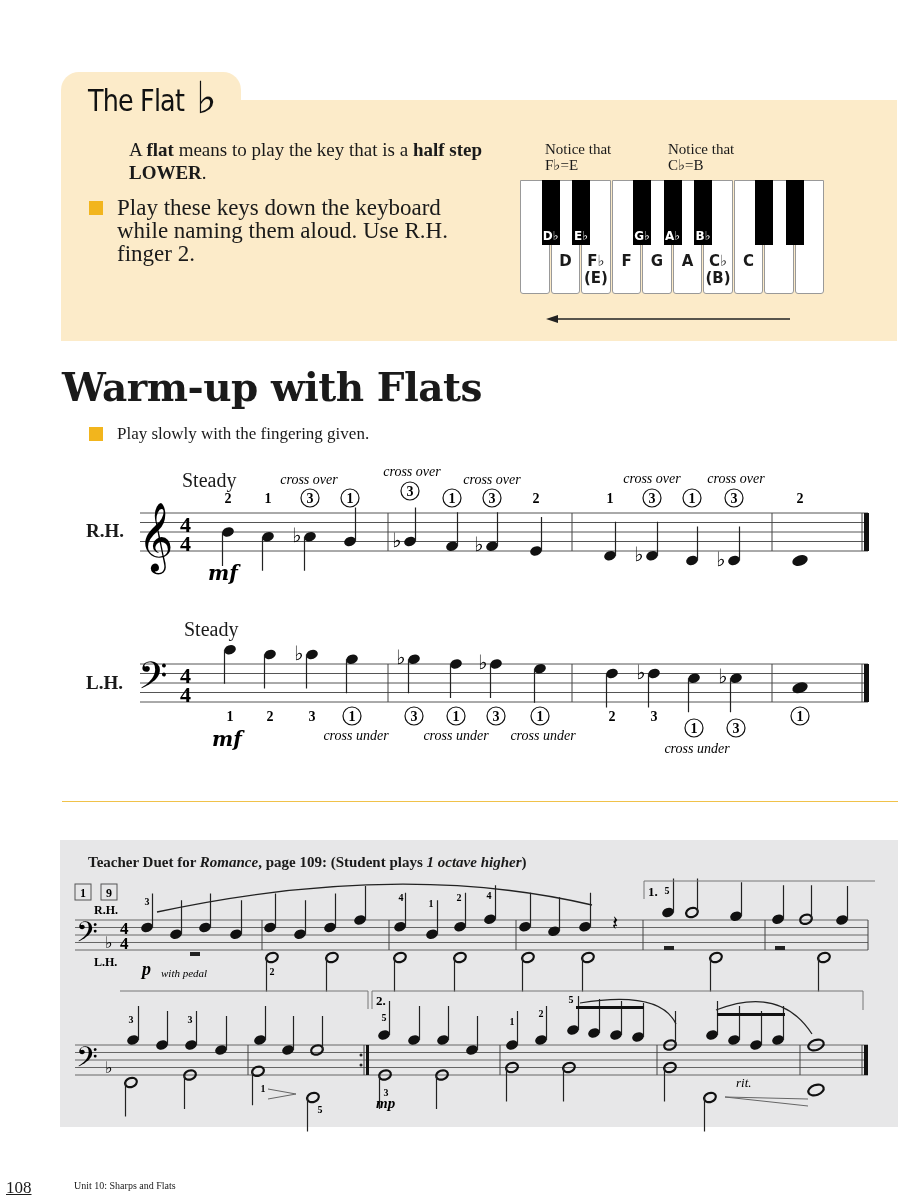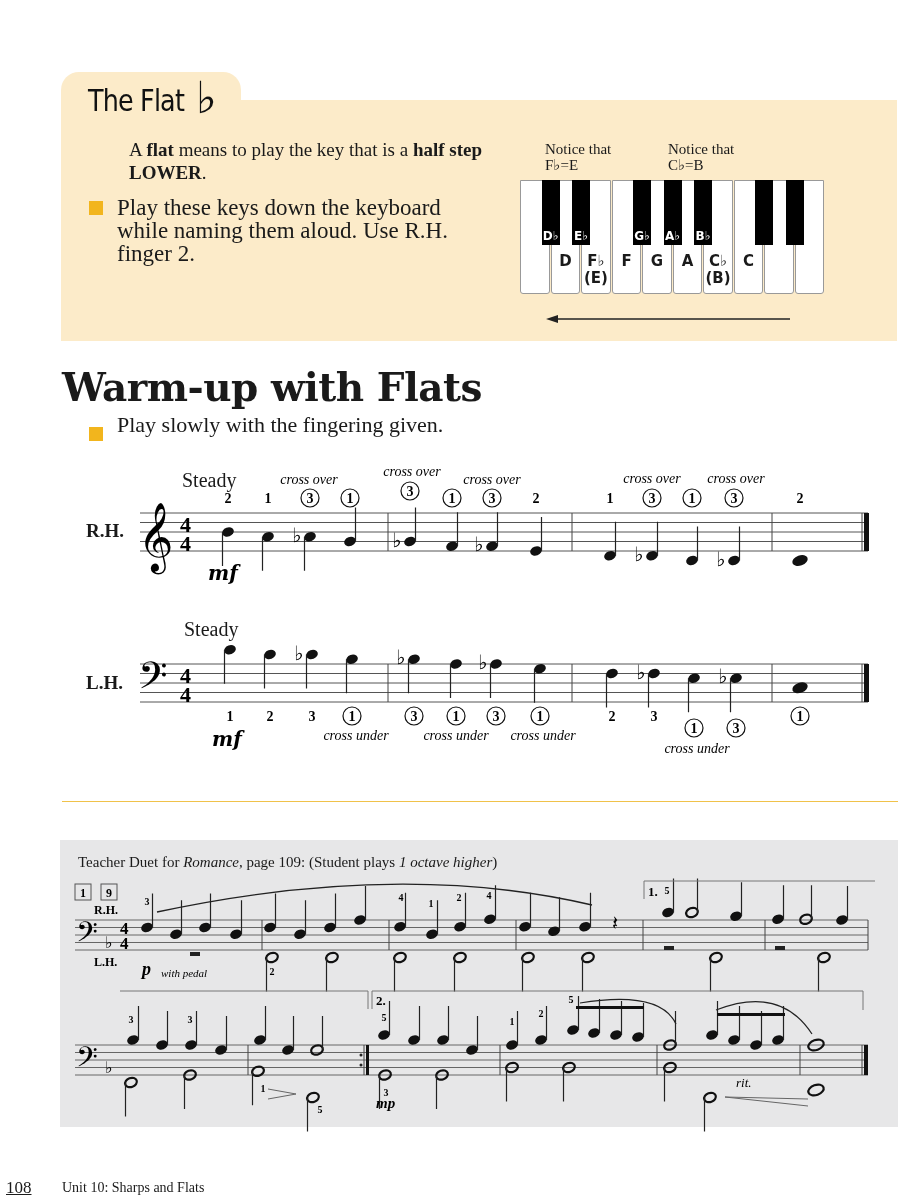--- a/index.html
+++ b/index.html
@@ -12,27 +12,27 @@
   .bullet { position: absolute; width: 14px; height: 14px; background: #f2b51d; }
   .flat-instr { position: absolute; left: 117px; top: 196px; font-size: 23px; line-height: 23px; width: 360px; }
   .notice { position: absolute; top: 141px; font-size: 15px; line-height: 16px; text-align: left; width: 110px; }
   .keyboard { position: absolute; left: 520px; top: 180px; width: 305px; height: 115px; }
   .wkey { position: absolute; top: 0; width: 29.5px; height: 114px; background: #fff; border: 1px solid #999; box-sizing: border-box; border-radius: 0 0 3px 3px; }
   .bkey { position: absolute; top: 0; width: 18px; height: 65px; background: #000; }
   .bkey-label { position: absolute; bottom: 2px; left: 0; width: 100%; text-align: center; color: #fff; font-family: "DejaVu Sans", sans-serif; font-weight: bold; font-size: 12px; }
   .wkey-label { position: absolute; top: 73px; width: 30px; text-align: center; font-family: "DejaVu Sans", sans-serif; font-weight: bold; font-size: 15px; line-height: 17px; }
   .arrow { position: absolute; left: 546px; top: 313px; width: 244px; height: 12px; }
   .section-title { position: absolute; left: 62px; top: 364px; font-size: 39px; font-weight: bold; font-family: "DejaVu Serif", serif; letter-spacing: -0.5px; }
-  .warm-instr { position: absolute; left: 117px; top: 412px; font-size: 22px; }
+  .warm-instr { position: absolute; left: 117px; top: 424px; font-size: 17px; }
   .staff-svg { position: absolute; left: 0; top: 0; }
   .divider { position: absolute; left: 62px; top: 801px; width: 836px; height: 1px; background: #f0c24a; }
   .duet-box { position: absolute; left: 60px; top: 840px; width: 838px; height: 287px; background: #e7e7e8; }
-  .duet-title { position: absolute; left: 78px; top: 854px; font-size: 15px; font-weight: normal; }
+  .duet-title { position: absolute; left: 88px; top: 854px; font-size: 15px; font-weight: bold; }
   .footer-num { position: absolute; left: 6px; top: 1178px; font-size: 17px; text-decoration: underline; }
-  .footer-unit { position: absolute; left: 62px; top: 1180px; font-size: 14px; }
+  .footer-unit { position: absolute; left: 74px; top: 1180px; font-size: 10px; }
   .hand-label { position: absolute; font-weight: bold; font-size: 19px; }
   .tempo { position: absolute; font-weight: normal; font-size: 20px; }
 </style>
 </head>
 <body>
 
 <div class="flat-tab"></div>
 <div class="flat-box"></div>
 <div class="flat-title">The Flat</div>
 <div class="flat-symbol">♭</div>

